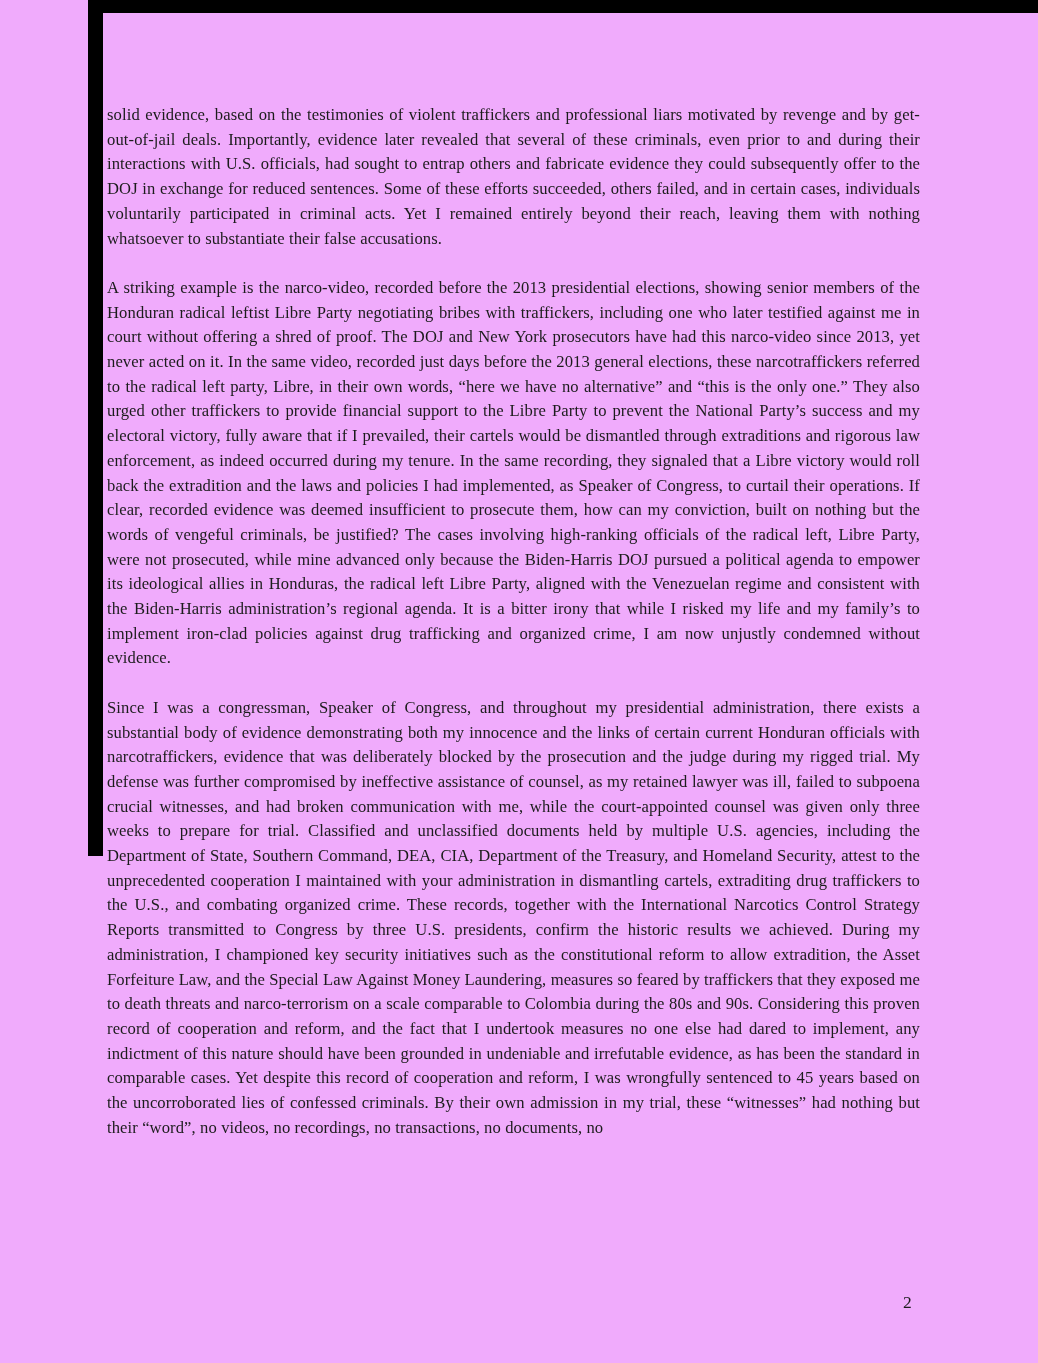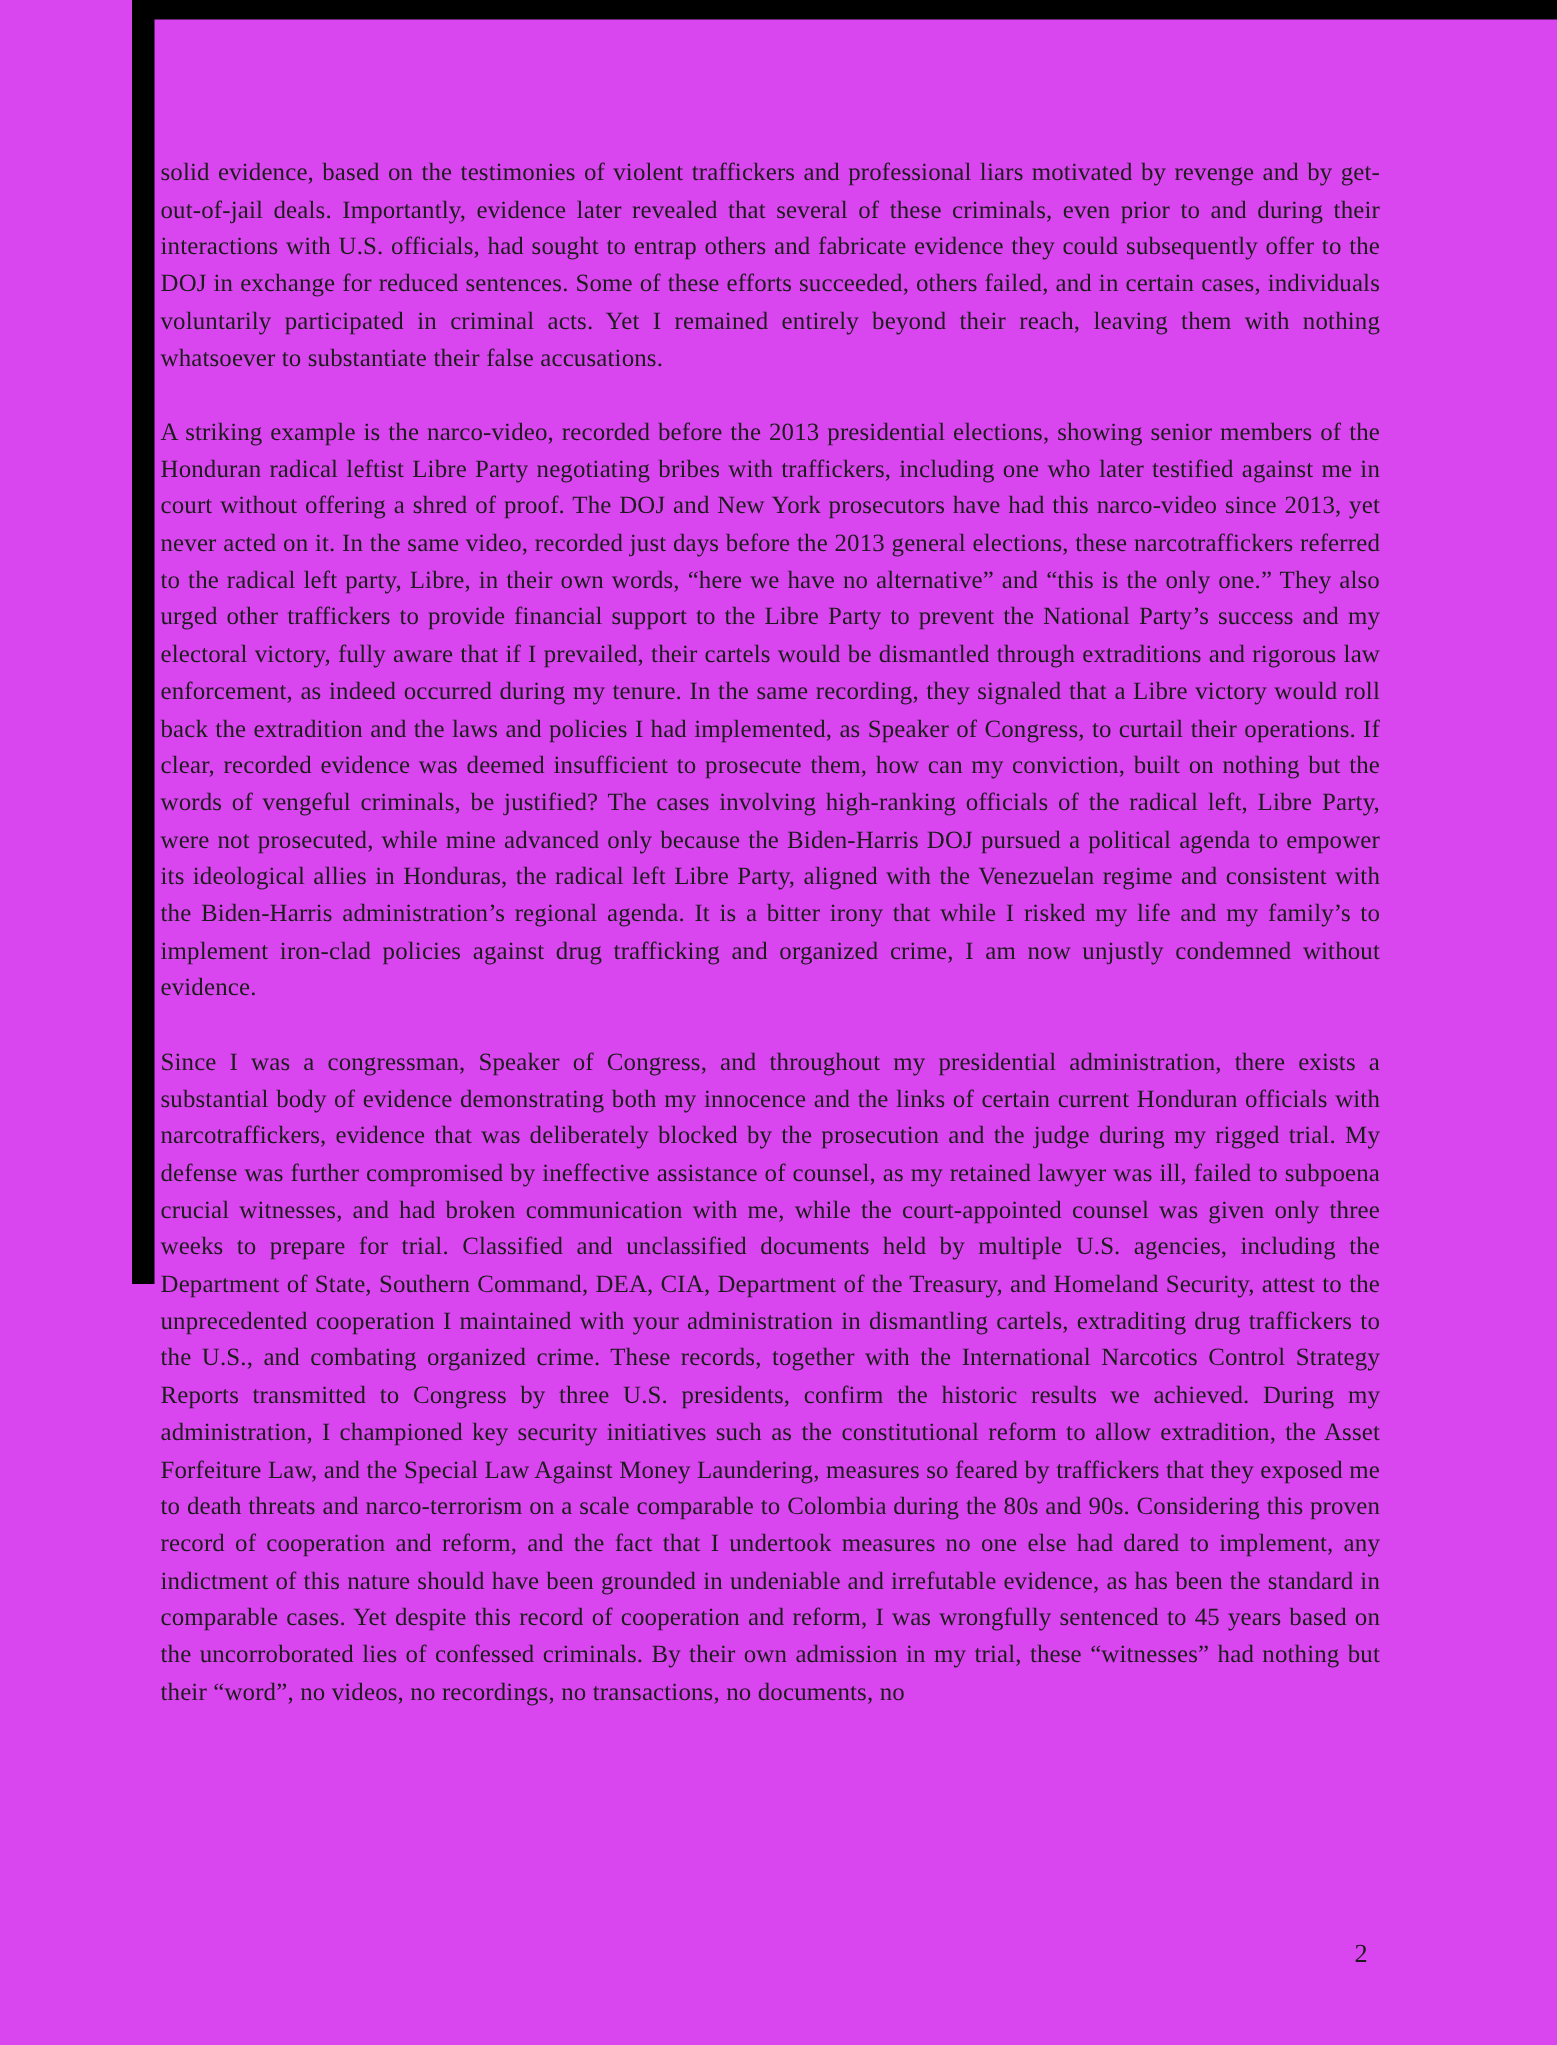--- a/index.html
+++ b/index.html
@@ -4,21 +4,21 @@
 <style>
   html, body {
     margin: 0;
     padding: 0;
     background: #ffffff;
   }
   .page {
     position: relative;
     width: 1038px;
     height: 1363px;
-    background: #d946ef;
+    background: #f0abfc;
     overflow: hidden;
     font-family: "Liberation Serif", "DejaVu Serif", serif;
     color: #1c1c1c;
   }
   
   .scan-bar-top {
     position: absolute;
     left: 88px;
     top: 0;
     width: 950px;

